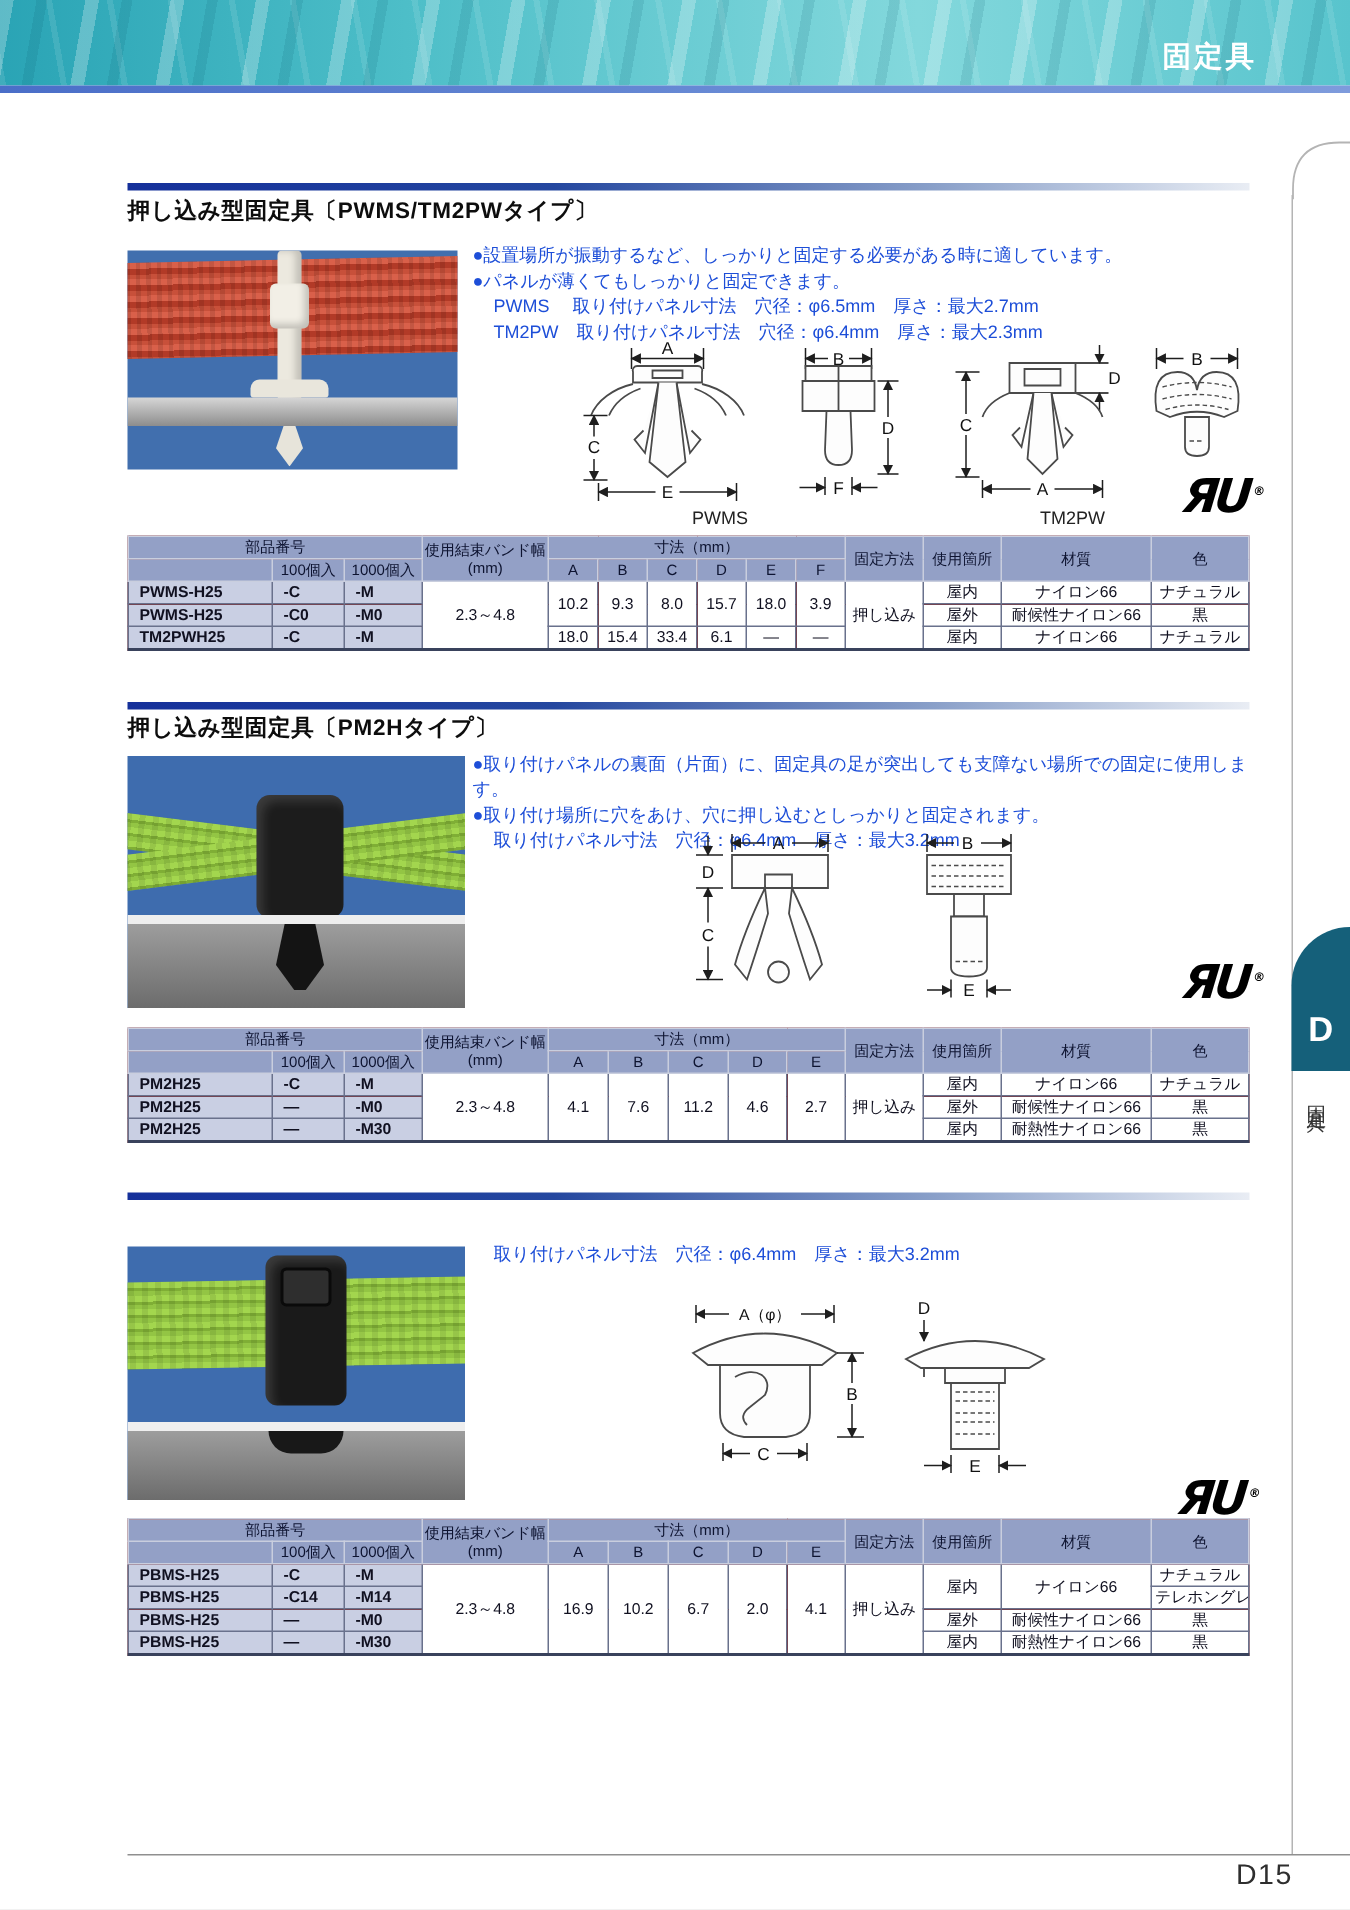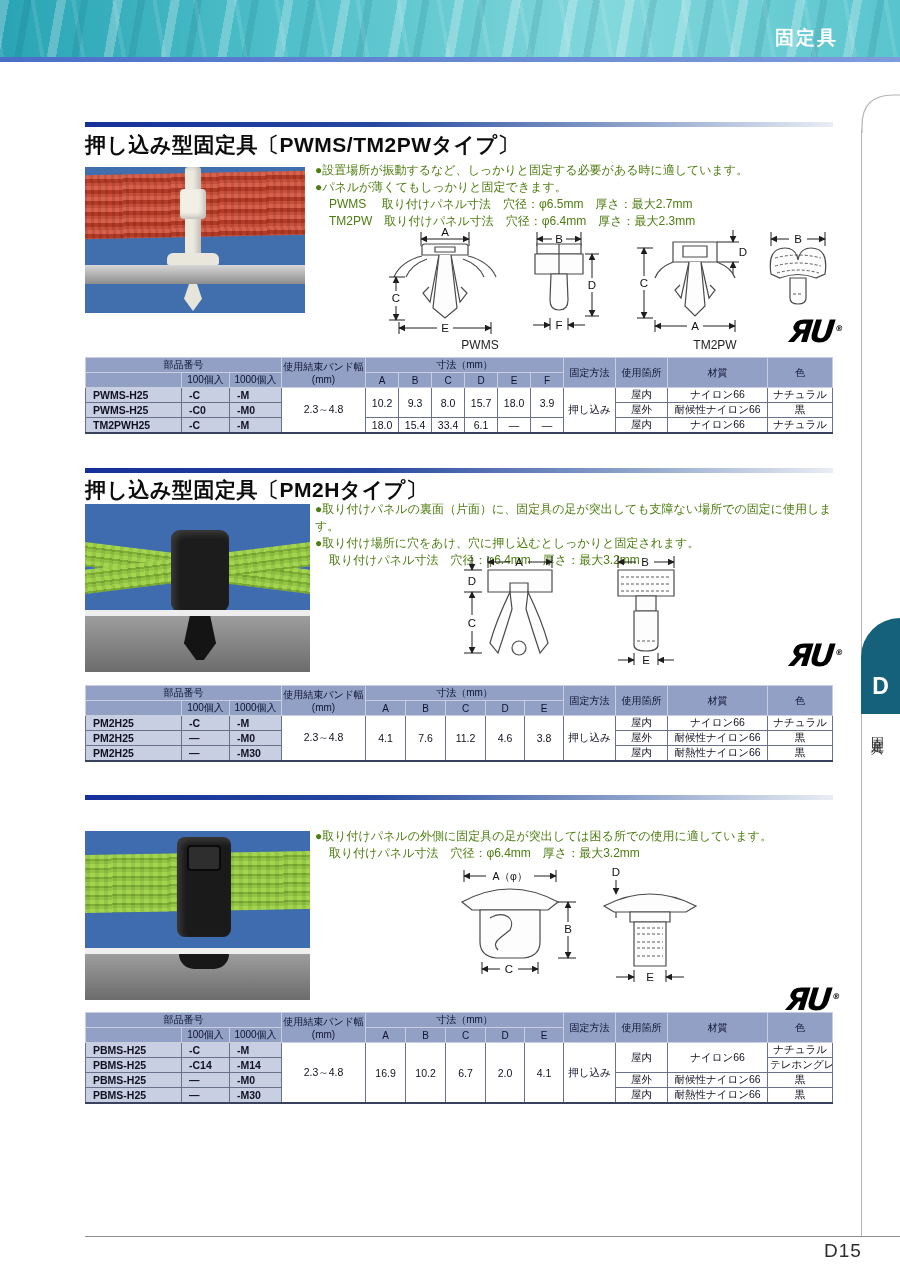--- a/index.html
+++ b/index.html
@@ -45,23 +45,23 @@
   .side-tab-label {
     position:absolute; left:868px; top:726px; writing-mode:vertical-rl;
     font-size:13px; color:#333; letter-spacing:3px; z-index:3;
   }
   
   .sec-bar {
     position:absolute; left:85px; width:748px; height:5px;
     background:linear-gradient(90deg,#15309a 0%,#24479f 38%,#8aa0c9 72%,#e9edf4 100%);
   }
   .sec-title {
-    position:absolute; left:85px; font-size:21px; font-weight:bold; color:#0d0d0d; letter-spacing:0.5px;
-  }
-  .bullets { position:absolute; font-size:12px; color:#4d7c0f; line-height:17px; }
+    position:absolute; left:85px; font-size:15px; font-weight:bold; color:#0d0d0d; letter-spacing:0.5px;
+  }
+  .bullets { position:absolute; font-size:12px; color:#1d4ed8; line-height:17px; }
   .bullets .spec { padding-left:14px; }
   
   .photo { position:absolute; overflow:hidden; background:#416fae; }
   .p-abs { position:absolute; }
   .cable-red {
     left:-8px; right:-8px; top:6px; height:64px;
     background:
       repeating-linear-gradient(90deg, rgba(0,0,0,0.10) 0 3px, rgba(0,0,0,0) 3px 7px),
       repeating-linear-gradient(180deg,#d9604a 0 4px,#b23a27 4px 8px,#c8503a 8px 11px);
     transform:rotate(-1.2deg);
@@ -426,21 +426,21 @@
     <tbody>
       <tr>
         <td class="part">PM2H25</td>
         <td class="sfx">-C</td>
         <td class="sfx">-M</td>
         <td rowspan="3">2.3～4.8</td>
         <td rowspan="3">4.1</td>
         <td rowspan="3">7.6</td>
         <td rowspan="3">11.2</td>
         <td rowspan="3">4.6</td>
-        <td rowspan="3">3.8</td>
+        <td rowspan="3">2.7</td>
         <td rowspan="3">押し込み</td>
         <td>屋内</td>
         <td>ナイロン66</td>
         <td>ナチュラル</td>
       </tr>
       <tr>
         <td class="part">PM2H25</td>
         <td class="sfx">—</td>
         <td class="sfx">-M0</td>
         <td>屋外</td>
@@ -463,21 +463,20 @@
   <div class="photo" style="left:85px;top:831px;width:225px;height:169px;background:#3e6cae">
     <div class="p-abs cable-green" style="left:-8px;right:-8px;top:22px;height:58px;transform:rotate(-1deg)"></div>
     <div class="p-abs" style="left:92px;top:6px;width:54px;height:100px;background:#1a1a1a;border-radius:8px;box-shadow:inset 4px 4px 7px rgba(255,255,255,0.15)"></div>
     <div class="p-abs" style="left:102px;top:14px;width:34px;height:26px;background:#2e2e2e;border:2px solid #0a0a0a;border-radius:4px"></div>
     <div class="p-abs" style="left:0;right:0;top:117px;height:6px;background:#efefef"></div>
     <div class="p-abs panel-dark" style="left:0;right:0;top:123px;height:46px"></div>
     <div class="p-abs" style="left:94px;top:123px;width:50px;height:15px;background:#181818;border-radius:0 0 26px 26px"></div>
   </div>
 
   <div class="bullets" style="left:315px;top:828px;width:525px">
-    <div>●取り付けパネルの外側に固定具の足が突出しては困る所での使用に適しています。</div>
     <div class="spec">取り付けパネル寸法　穴径：φ6.4mm　厚さ：最大3.2mm</div>
   </div>
 
   <svg class="drawing" style="left:452px;top:866px" width="250" height="140" viewBox="0 0 250 140">
     <defs>
       <marker id="m3" viewBox="0 0 10 10" refX="9" refY="5" markerWidth="7" markerHeight="7" orient="auto-start-reverse">
         <path d="M0,0L10,5L0,10z" fill="#1e1e1e"></path>
       </marker>
     </defs>
     <g>

